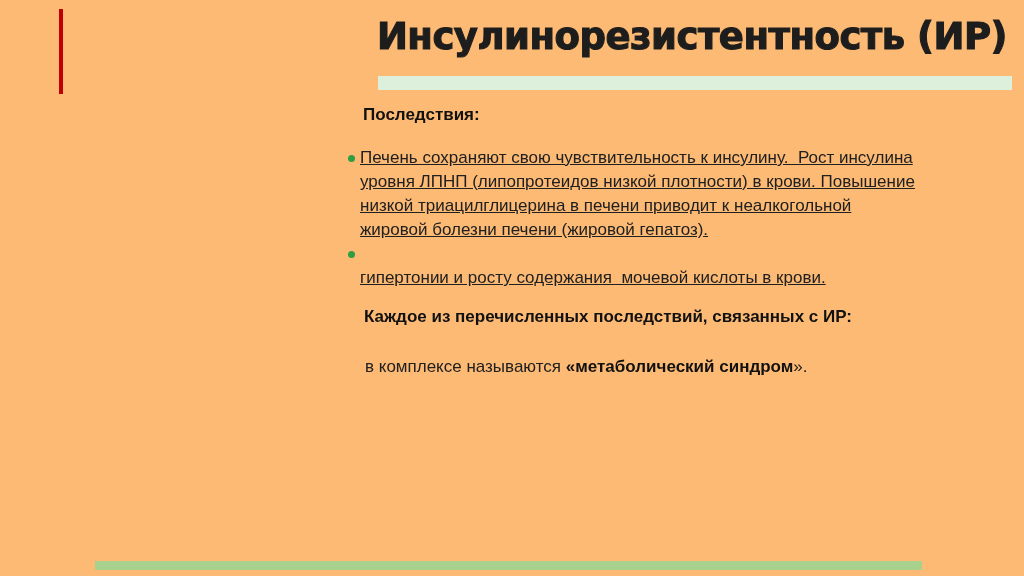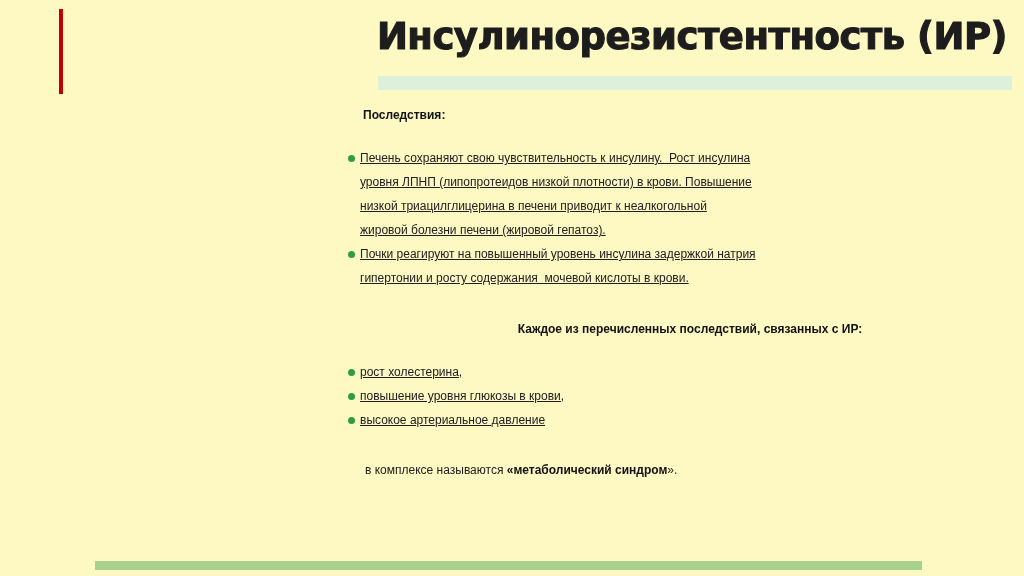--- a/index.html
+++ b/index.html
@@ -1,19 +1,19 @@
 <!DOCTYPE html>
 <html style="--red-accent: #c00000; --underline-green: #ddf0dc; --bullet-green: #2e9e40; --bar-green: #a9d18e;"><head>
 <meta charset="utf-8">
 <style>
   * { margin:0; padding:0; box-sizing:border-box; }
   html,body { width:1024px; height:576px; background:#ffffff; overflow:hidden; }
   body { font-family:"Liberation Sans", sans-serif; color:#202020; }
 
-  .slide { position:relative; width:1024px; height:576px; background:#fef9c3; }
+  .slide { position:relative; width:1024px; height:576px; background:#fdba74; }
 
   
   .red-line { position:absolute; left:59px; top:9px; width:4px; height:85px;
               background:var(--red-accent,#c00000); }
 
   
   .title { position:absolute; top:15px; right:17px;
            font-family:"DejaVu Sans", sans-serif;
            font-size:37px; font-weight:bold; letter-spacing:-0.5px;
            color:#1d1d1d; -webkit-text-stroke:1.1px #1d1d1d;
@@ -21,25 +21,25 @@
 
   .title-underline { position:absolute; left:378px; top:76px; width:634px; height:14px;
                      background:var(--underline-green,#ddf0dc); }
 
   
   .bottom-bar { position:absolute; left:95px; top:561px; width:827px; height:9px;
                 background:var(--bar-green,#a9d18e); }
 
   
   .content { position:absolute; left:340px; top:103px; width:676px;
-             font-size:12px; line-height:24px; }
+             font-size:17px; line-height:24px; }
 
   .h { font-weight:bold; color:#111; height:24px; white-space:pre; }
   .h.first { margin-left:23px; margin-bottom:19px; }
-  .h.second { margin-left:24px; margin-top:27px; margin-bottom:19px;text-align:center; }
+  .h.second { margin-left:24px; margin-top:15px; margin-bottom:19px; }
 
   .li { position:relative; padding-left:20px; height:24px; white-space:pre;text-decoration:underline; }
   .li .dot { position:absolute; left:8px; top:8.5px; width:7px; height:7px;
              border-radius:50%; background:var(--bullet-green,#2e9e40); }
 
   .closing { margin-top:26px; margin-left:25px; height:24px; white-space:pre; }
   .closing .b { font-weight:bold; color:#111; }
 </style>
 </head>
 <body>
@@ -56,31 +56,26 @@
     <div class="h first">Последствия:</div>
 
     <div>
       <div class="li"><span class="dot"></span><span>Печень сохраняют свою чувствительность к инсулину.  Рост инсулина</span></div>
       <div class="li"><span>уровня ЛПНП (липопротеидов низкой плотности) в крови. Повышение</span></div>
       <div class="li"><span>низкой триацилглицерина в печени приводит к неалкогольной</span></div>
       <div class="li"><span>жировой болезни печени (жировой гепатоз).</span></div>
     </div>
 
     <div>
-      <div class="li"><span class="dot"></span><span>Почки реагируют на повышенный уровень инсулина задержкой натрия</span></div>
+      <div class="li"><span class="dot"></span></div>
       <div class="li"><span>гипертонии и росту содержания  мочевой кислоты в крови.</span></div>
     </div>
 
     <div class="h second">Каждое из перечисленных последствий, связанных с ИР:</div>
 
-    <div>
-      <div class="li"><span class="dot"></span><span>рост холестерина,</span></div>
-      <div class="li"><span class="dot"></span><span>повышение уровня глюкозы в крови,</span></div>
-      <div class="li"><span class="dot"></span><span>высокое артериальное давление</span></div>
-    </div>
 
     <div class="closing"><span>в комплексе называются </span><span class="b">«метаболический синдром</span><span>».</span></div>
 
   </div>
 
   <div class="bottom-bar"></div>
 
 </div>
 
 </body></html>

